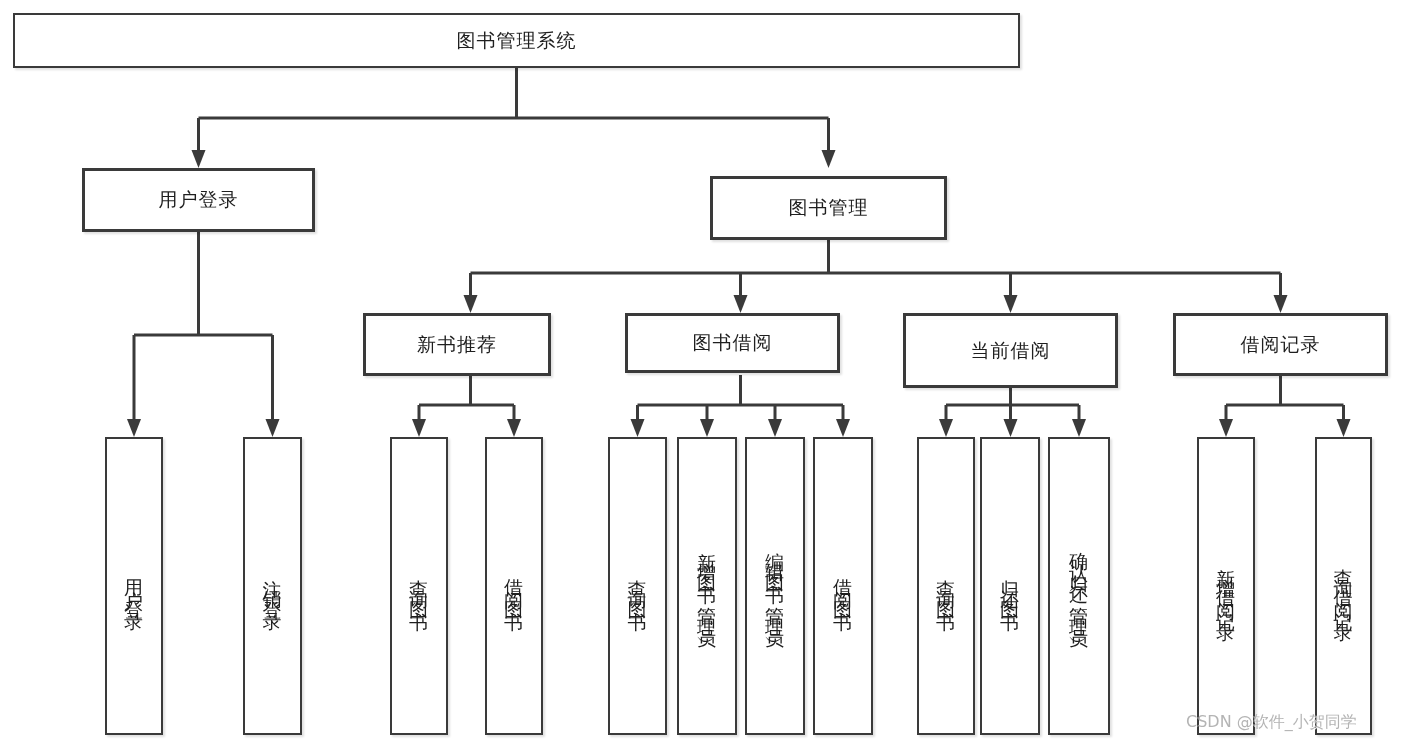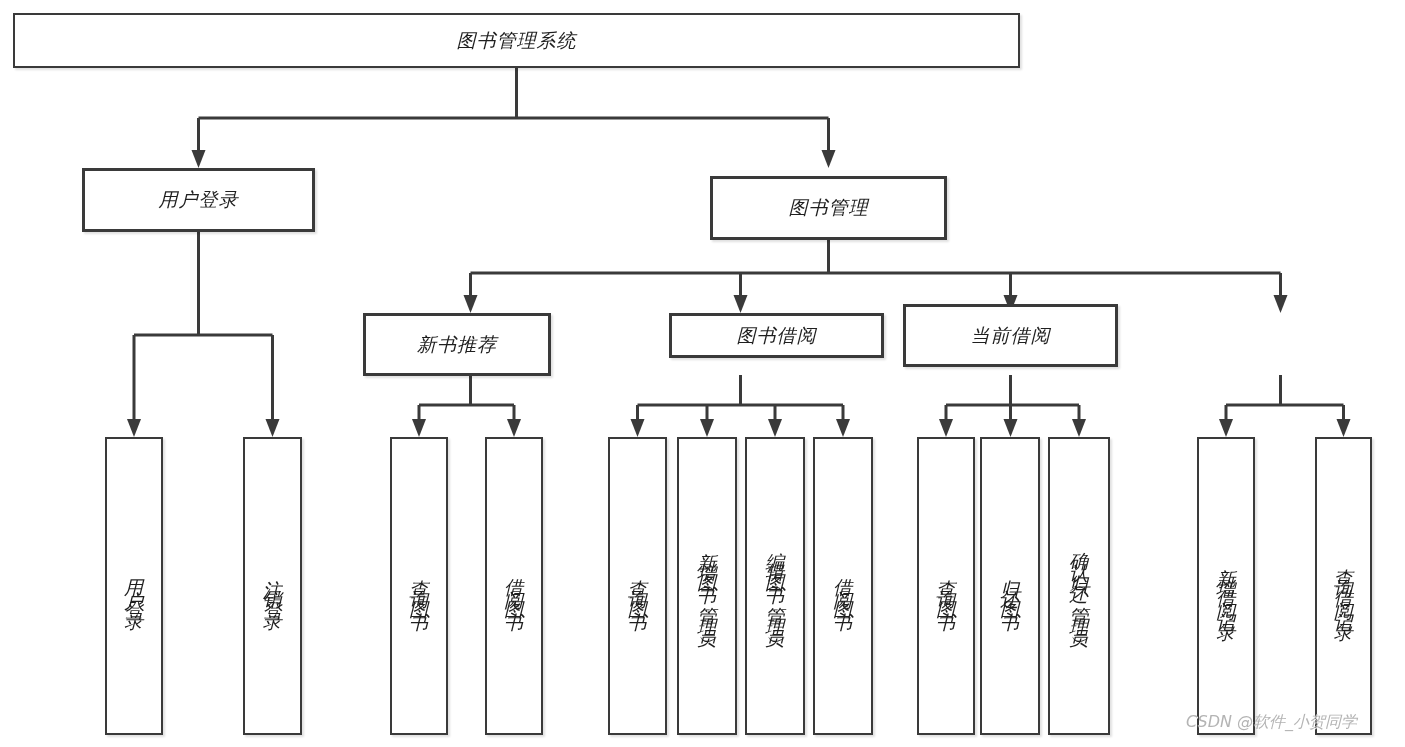--- a/index.html
+++ b/index.html
@@ -1,18 +1,18 @@
 <!DOCTYPE html>
 <html><head>
 <meta charset="utf-8">
 <style>
   html,body{margin:0;padding:0;background:#ffffff;}
   .canvas{
     position:relative;width:1405px;height:747px;background:#ffffff;overflow:hidden;
-    font-family:"DejaVu Sans","Liberation Sans",sans-serif;color:#1f1f1f;font-style:italic;
+    font-family:"DejaVu Sans","Liberation Sans",sans-serif;color:#1f1f1f;
   }
   .connectors{position:absolute;left:0;top:0;width:1405px;height:747px;pointer-events:none;}
   .node{
     position:absolute;background:#ffffff;border:2px solid #3a3a3a;box-sizing:border-box;
     display:flex;align-items:center;justify-content:center;
     box-shadow:2px 2px 2px rgba(0,0,0,0.12);
   }
   .node.lvl{border-width:3px;}
   .node.h span{font-size:19px;letter-spacing:1px;white-space:nowrap;}
   .node.v span{
@@ -83,25 +83,28 @@
   <div class="node h lvl" style="left:82px;top:168px;width:233px;height:64px">
     <span>用户登录</span>
   </div>
   <div class="node h lvl" style="left:710px;top:176px;width:237px;height:64px">
     <span>图书管理</span>
   </div>
 
   <div class="node h lvl" style="left:363px;top:313px;width:188px;height:63px">
     <span>新书推荐</span>
   </div>
-  <div class="node h lvl" style="left:669px;top:313px;width:215px;height:45px">
+  <div class="node h lvl" style="left:625px;top:313px;width:215px;height:60px">
     <span>图书借阅</span>
   </div>
-  <div class="node h lvl" style="left:903px;top:304px;width:215px;height:63px">
+  <div class="node h lvl" style="left:903px;top:313px;width:215px;height:75px">
     <span>当前借阅</span>
+  </div>
+  <div class="node h lvl" style="left:1173px;top:313px;width:215px;height:63px">
+    <span>借阅记录</span>
   </div>
 
   <div class="node v" style="left:105px;top:437px;width:58px;height:298px">
     <span>用户登录</span>
   </div>
   <div class="node v" style="left:243px;top:437px;width:59px;height:298px">
     <span>注销登录</span>
   </div>
 
   <div class="node v" style="left:390px;top:437px;width:58px;height:298px">

